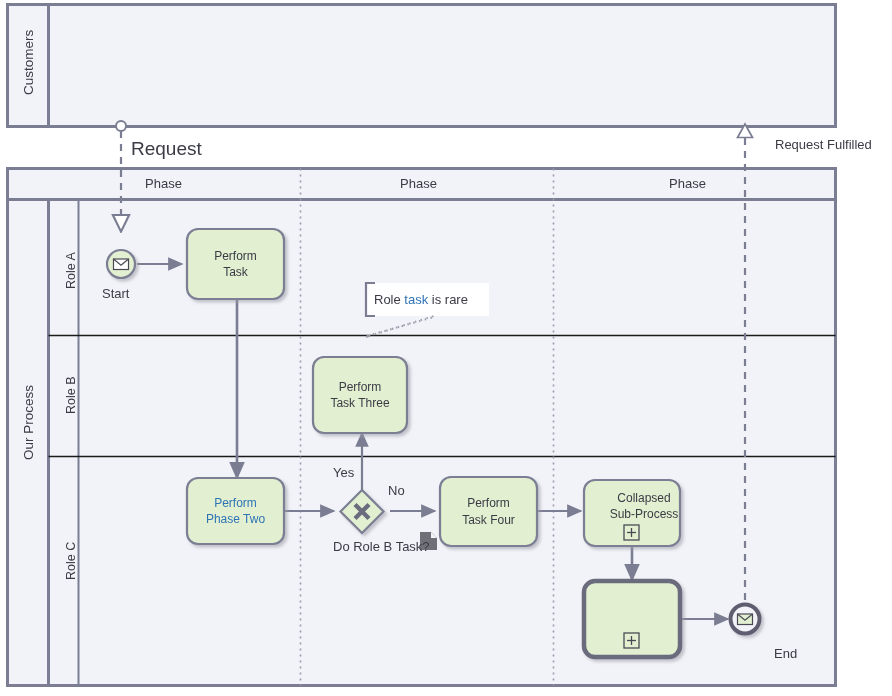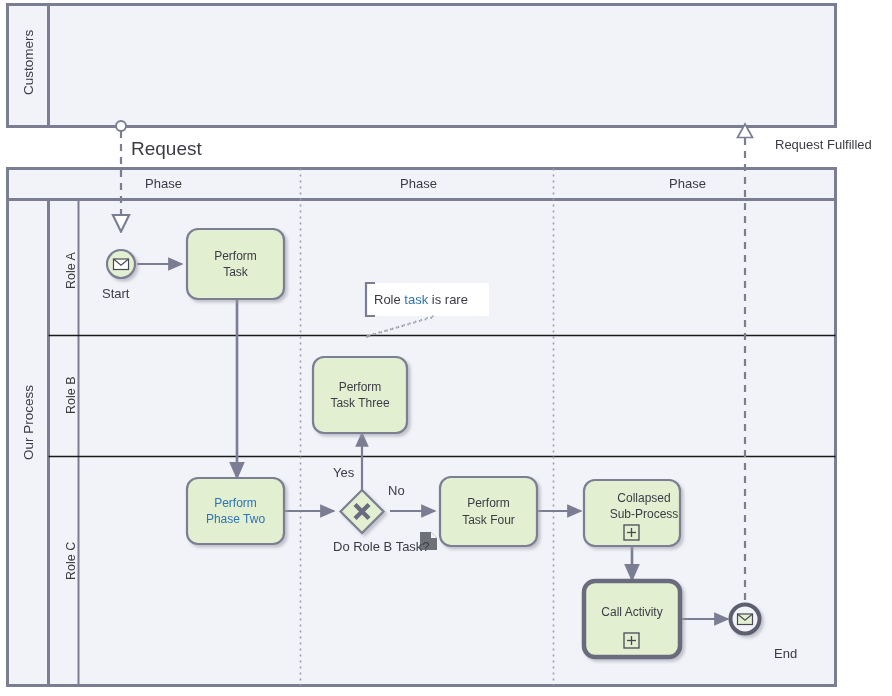--- a/index.html
+++ b/index.html
@@ -234,21 +234,16 @@
     </div>
   </div>
 
   <div class="task-label" style="left:584px; top:473px; width:120px; height:66px;">
     <div>
       <div>Collapsed</div>
       <div>Sub-Process</div>
     </div>
   </div>
 
-  <div class="task-label" style="left:584px; top:574px; width:96px; height:76px;">
-    <div>
-      <div>Call Activity</div>
-    </div>
-  </div>
 
   <div class="note-text" style="left:374px; top:292px;"><span>Role </span><span class="link-text">task</span><span> is rare</span></div>
 
 </div>
 
 </body></html>

